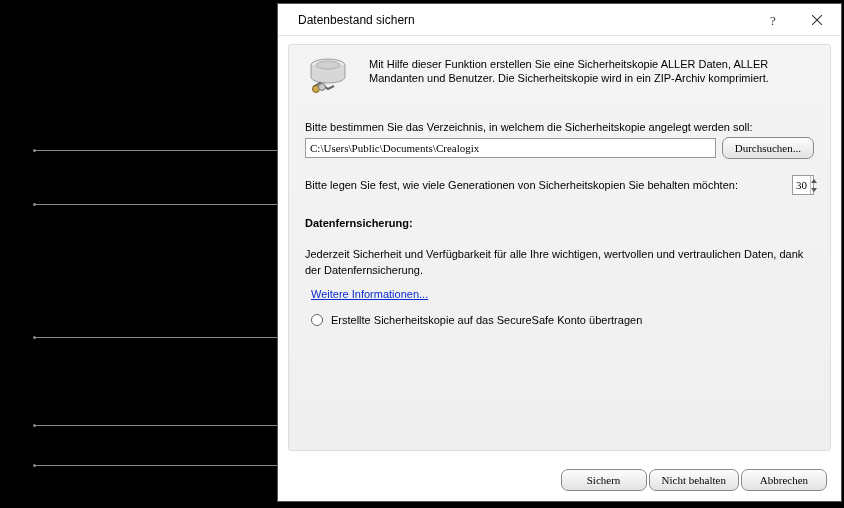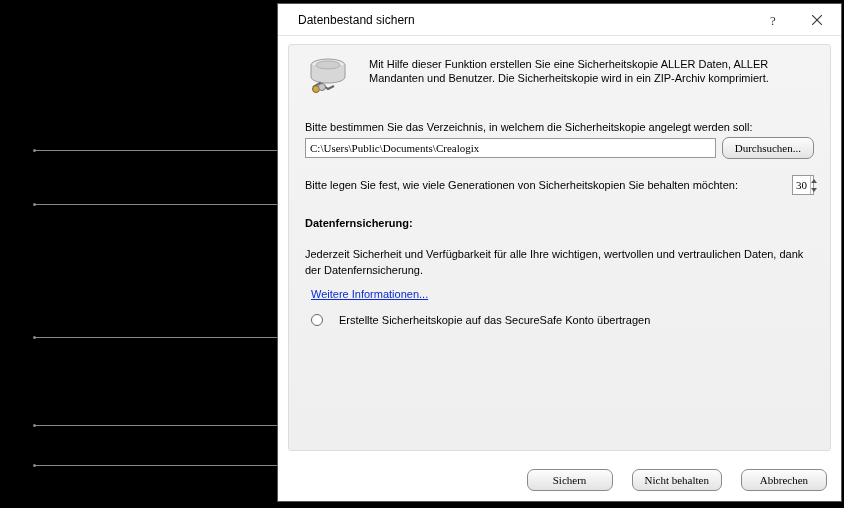--- a/index.html
+++ b/index.html
@@ -19,24 +19,24 @@
   .genrow .gtxt{flex:1}
   .spin{width:22px;height:20px;display:flex;border:1px solid #999;background:#fff;box-sizing:border-box}
   .spin .val{flex:1;text-align:right;padding:0 3px;font:11px/18px "Segoe UI"}
   .spin .arrows{width:12px;border-left:1px solid #bbb;display:flex;flex-direction:column}
   .spin .arrows div{flex:1;display:flex;align-items:center;justify-content:center}
   .spin .arrows svg{display:block}
   .sect{margin-top:22px}
   .sect b{font-weight:700}
   .sect .desc{margin-top:17px;line-height:16px}
   .link{color:#0a2bd0;text-decoration:underline;margin:10px 0 10px 6px;display:inline-block;cursor:default}
-  .opt{display:flex;align-items:flex-end;gap:16px;margin:4px 0 4px 6px}
+  .opt{display:flex;align-items:flex-end;gap:8px;margin:4px 0 4px 6px}
   .radio{width:12px;height:12px;border:1px solid #666;border-radius:50%;background:#fff;display:flex;align-items:center;justify-content:center;box-sizing:border-box}
   .radio.sel::after{content:"";width:6px;height:6px;border-radius:50%;background:#222}
-  .footer{position:absolute;left:2px;right:0;bottom:10px;display:flex;justify-content:flex-end;gap:19px;padding:0 14px}
+  .footer{position:absolute;left:2px;right:0;bottom:10px;display:flex;justify-content:flex-end;gap:2px;padding:0 14px}
   .footer .btn{min-width:86px}
   
   .callout{position:absolute;background:#8a8a8a}
   .dot{position:absolute;width:3px;height:3px;background:#8a8a8a;border-radius:50%}
   
   .hdicon{width:44px;height:40px;flex:0 0 44px}
 </style>
 </head>
 <body>
 

